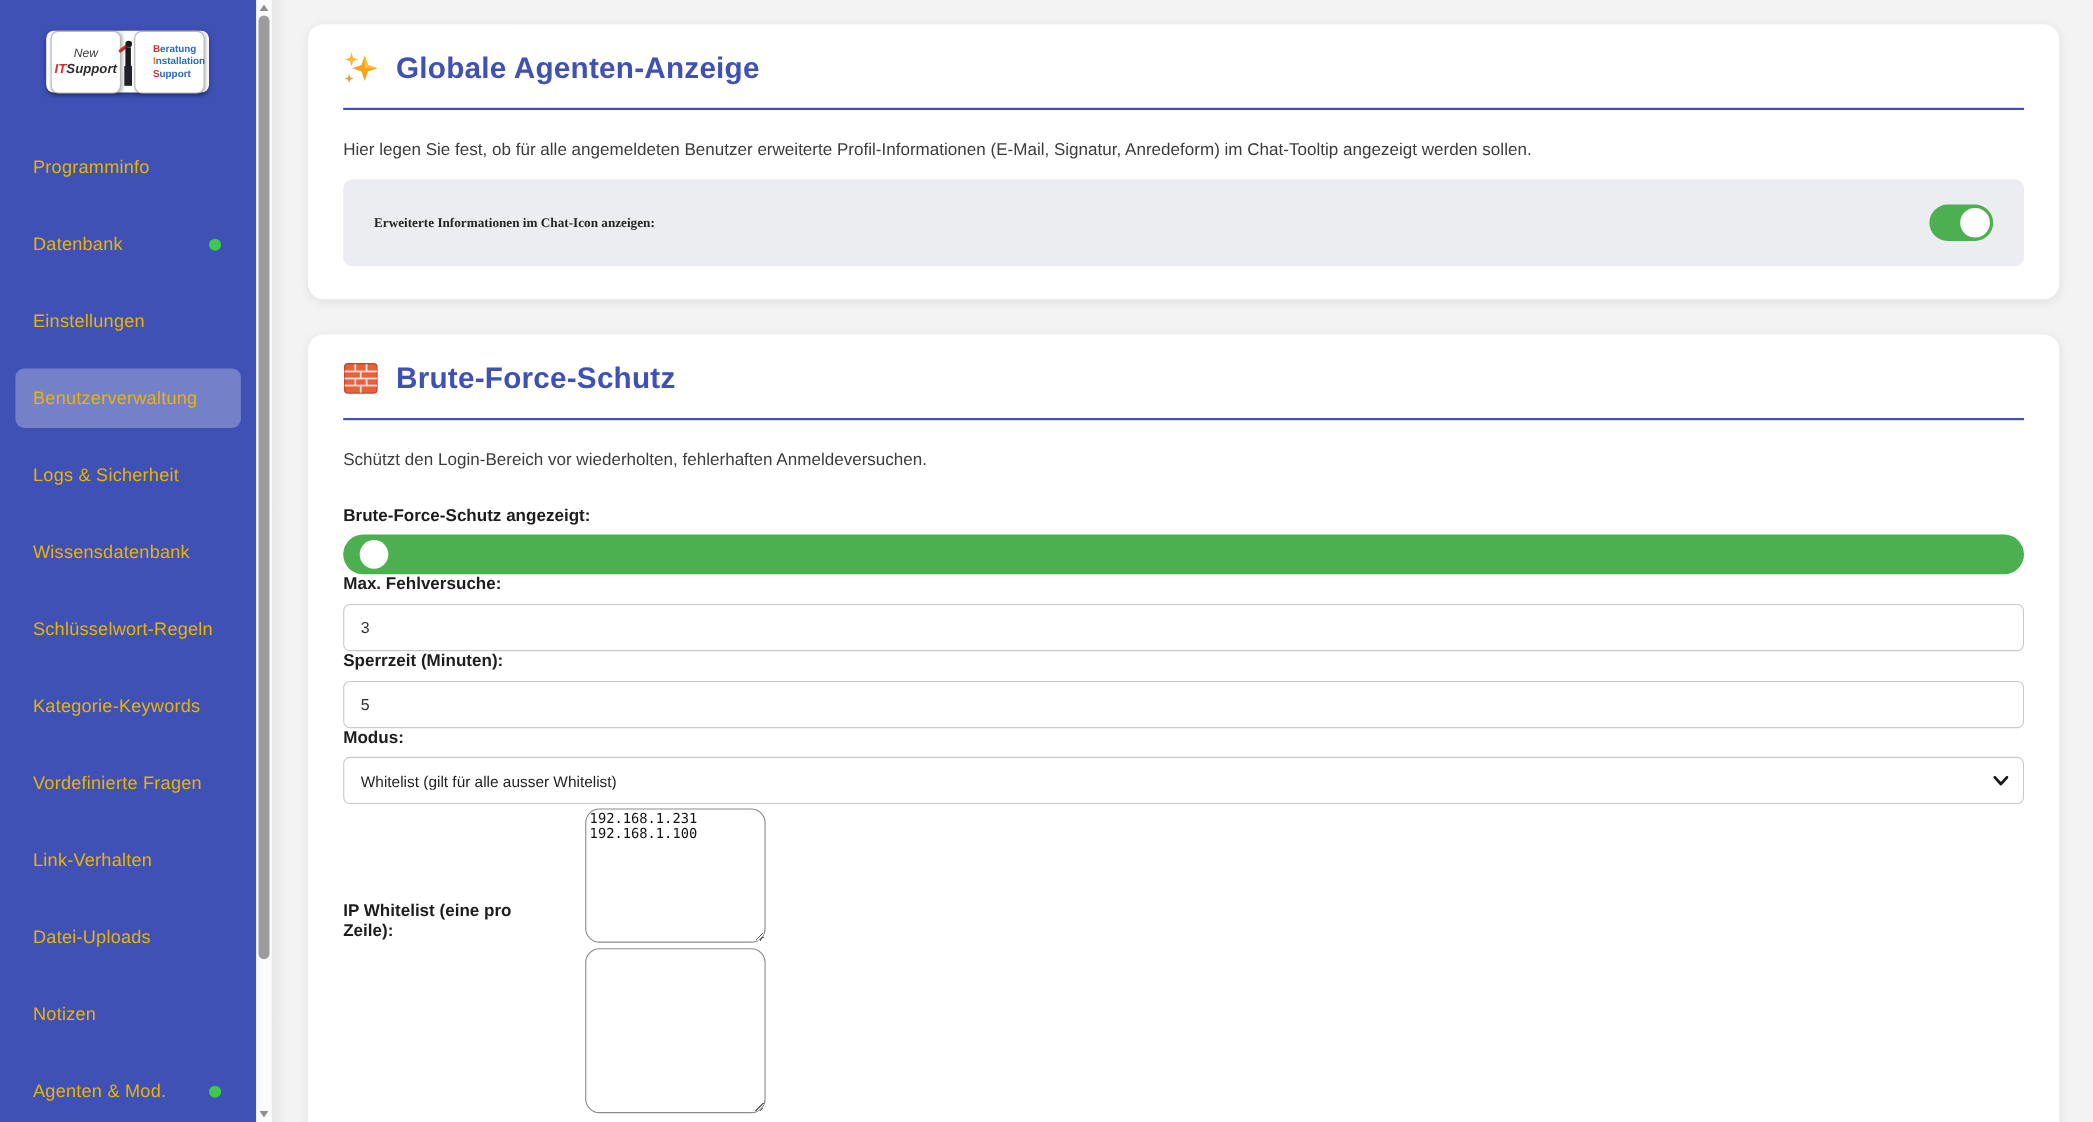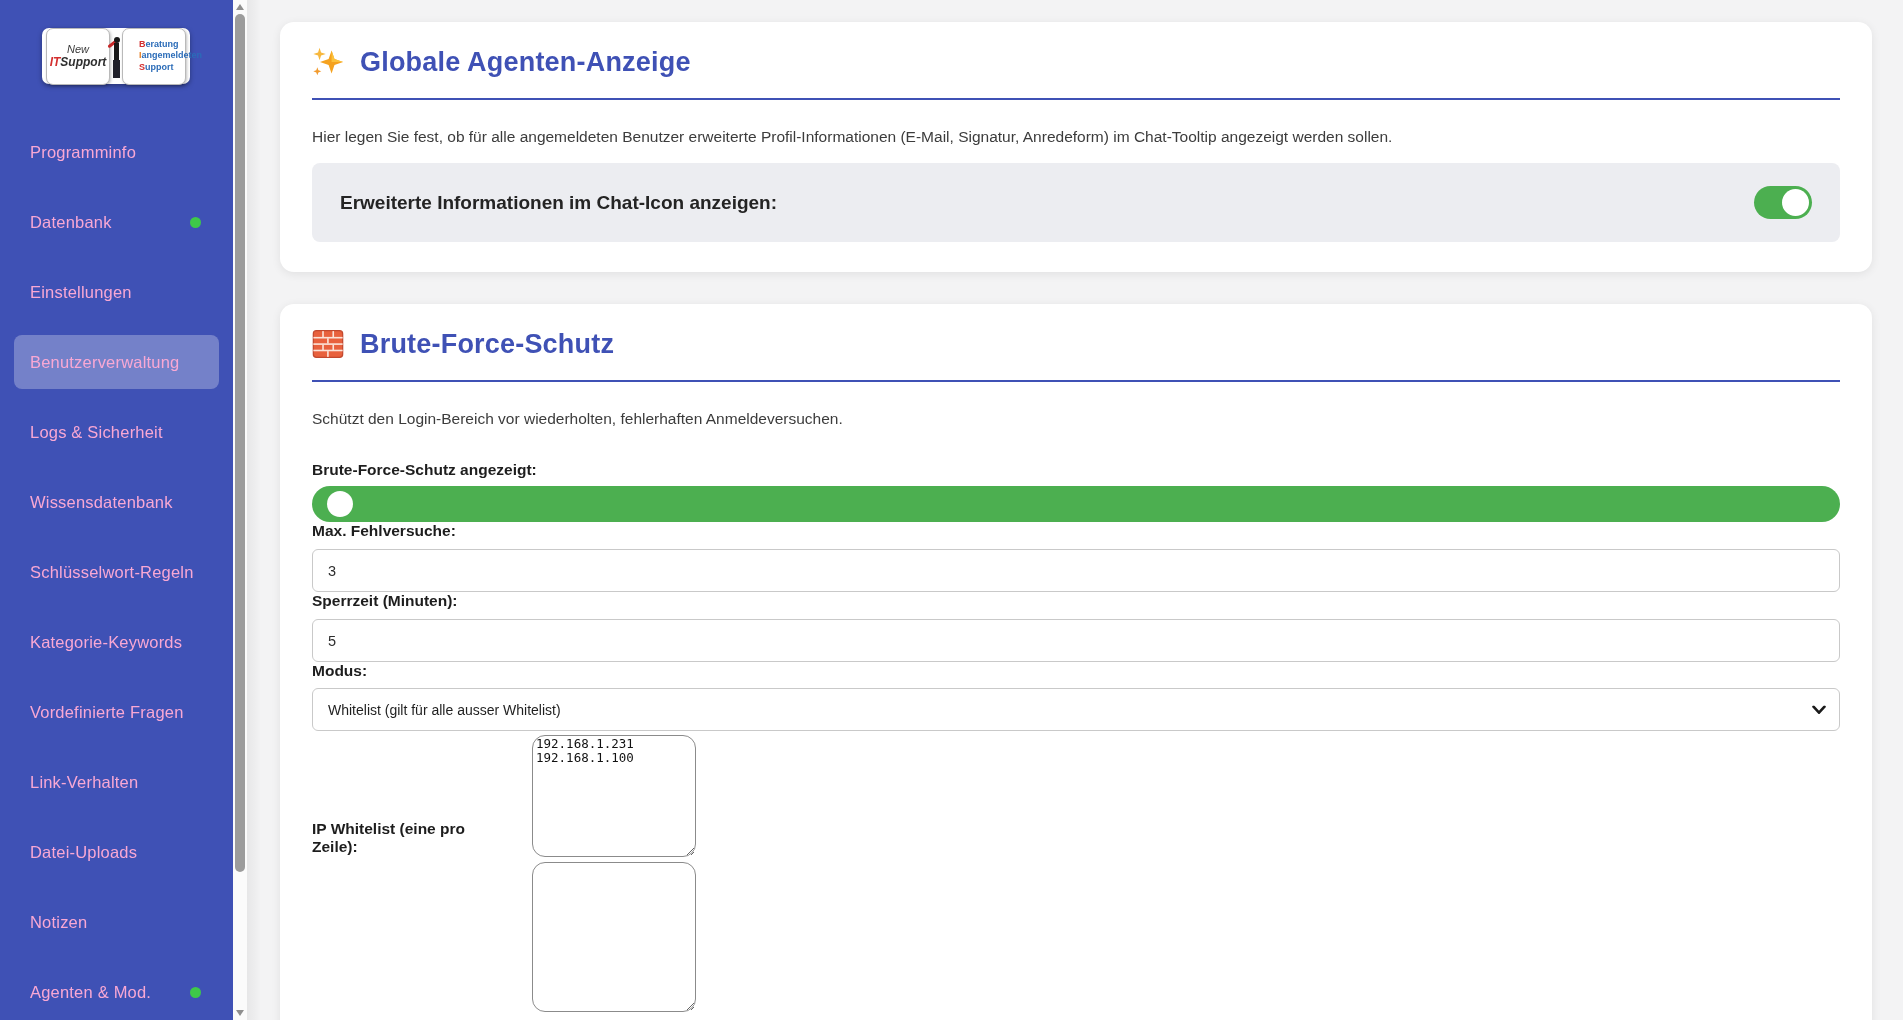--- a/index.html
+++ b/index.html
@@ -40,21 +40,21 @@
   .mascot .torso { position:absolute; top:7px; left:5px; width:5px; height:17px; background:#191919; }
   .mascot .legs { position:absolute; top:24px; left:4px; width:7px; height:18px; background:#20202a; }
 
   .nav { margin-top:41px; }
   .nav-item {
     height:54px; margin:0 14px 16px 14px; border-radius:8px;
     display:flex; align-items:center; justify-content:space-between;
     padding:0 18px 0 16px; cursor:pointer;
   }
   .nav-item.active { background:rgba(255,255,255,.28); }
-  .nav-label { color:#f9a8d4; font-size:16.5px; letter-spacing:.2px; }
+  .nav-label { color:#eab308; font-size:16.5px; letter-spacing:.2px; }
   .nav-dot { width:11px; height:11px; border-radius:50%; background:#3ec94a; flex-shrink:0; }
 
   
   .side-scrollbar {
     width:14px; flex-shrink:0; background:#fbfbfb; position:relative; height:100%;
   }
   .scroll-arrow-up, .scroll-arrow-down {
     position:absolute; left:50%; transform:translateX(-50%);
     width:0; height:0; border-left:4.5px solid transparent; border-right:4.5px solid transparent;
   }
@@ -86,21 +86,21 @@
   .card-title { font-size:27px; font-weight:700; color:#3f51b5; letter-spacing:.2px; }
   .card-rule { border:none; border-top:2px solid #3f51b5; margin-top:20px; }
   .card-desc { margin-top:28px; font-size:15.5px; color:#3c3c3c; }
 
   
   .toggle-row {
     margin-top:17px; height:79px; background:#ecedf1; border-radius:8px;
     display:flex; align-items:center; justify-content:space-between;
     padding:0 28px;
   }
-  .toggle-row-label { font-size:19px; font-weight:700; color:#242424; }
+  .toggle-row-label { font-size:12px; font-weight:700; color:#242424;font-family:Liberation Serif, serif; }
   .switch {
     width:58px; height:33px; border-radius:17px; background:#4caf50;
     position:relative; cursor:pointer; flex-shrink:0;
   }
   .switch .knob {
     position:absolute; top:3px; right:3px; width:27px; height:27px;
     border-radius:50%; background:#fff;
   }
 
   
@@ -155,21 +155,21 @@
       <div class="l2"><span class="accent">IT</span><span>Support</span></div>
     </div>
     <div class="mascot">
       <div class="arm"></div>
         <div class="head"></div>
         <div class="torso"></div>
         <div class="legs"></div>
     </div>
     <div class="logo-bubble logo-right">
       <div><span class="a-red">B</span><span>eratung</span></div>
-      <div><span class="a-orange">I</span><span>angemeldeten</span></div>
+      <div><span class="a-orange">I</span><span>nstallation</span></div>
       <div><span class="a-red">S</span><span>upport</span></div>
     </div>
   </div>
   <nav class="nav">
       <div class="nav-item">
         <span class="nav-label">Programminfo</span>
       </div>
       <div class="nav-item">
         <span class="nav-label">Datenbank</span>
         <span class="nav-dot"></span>

